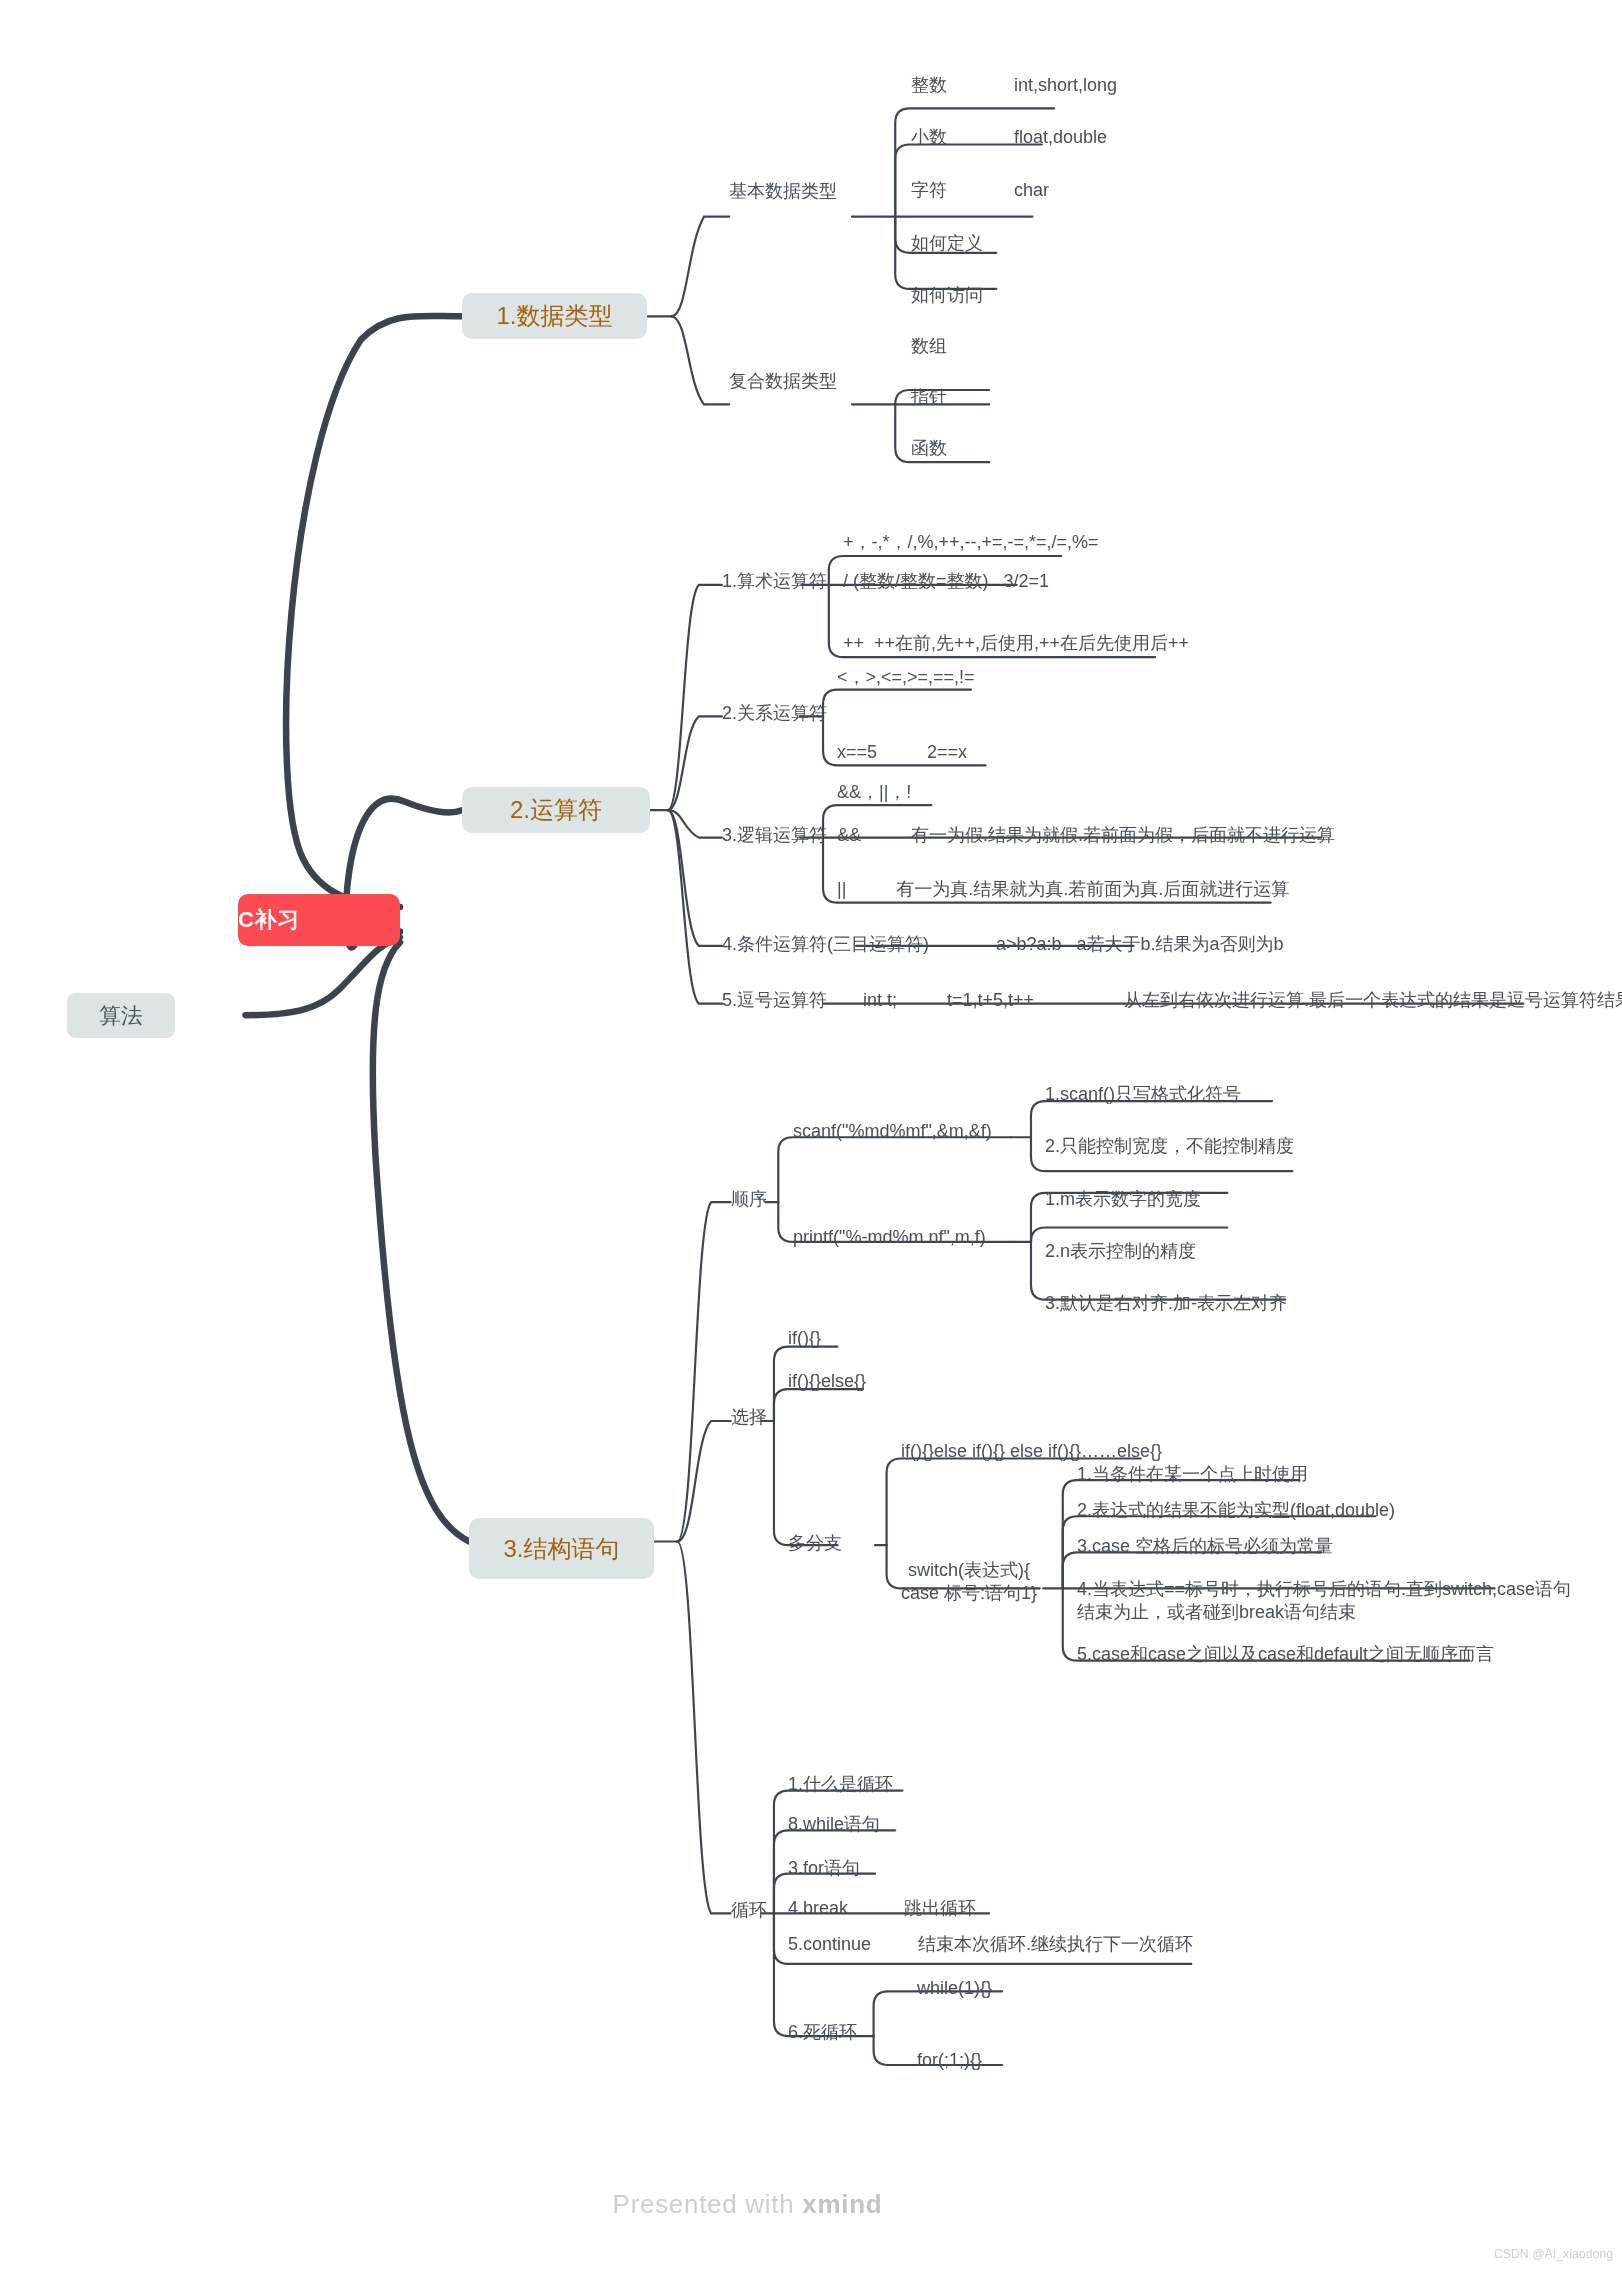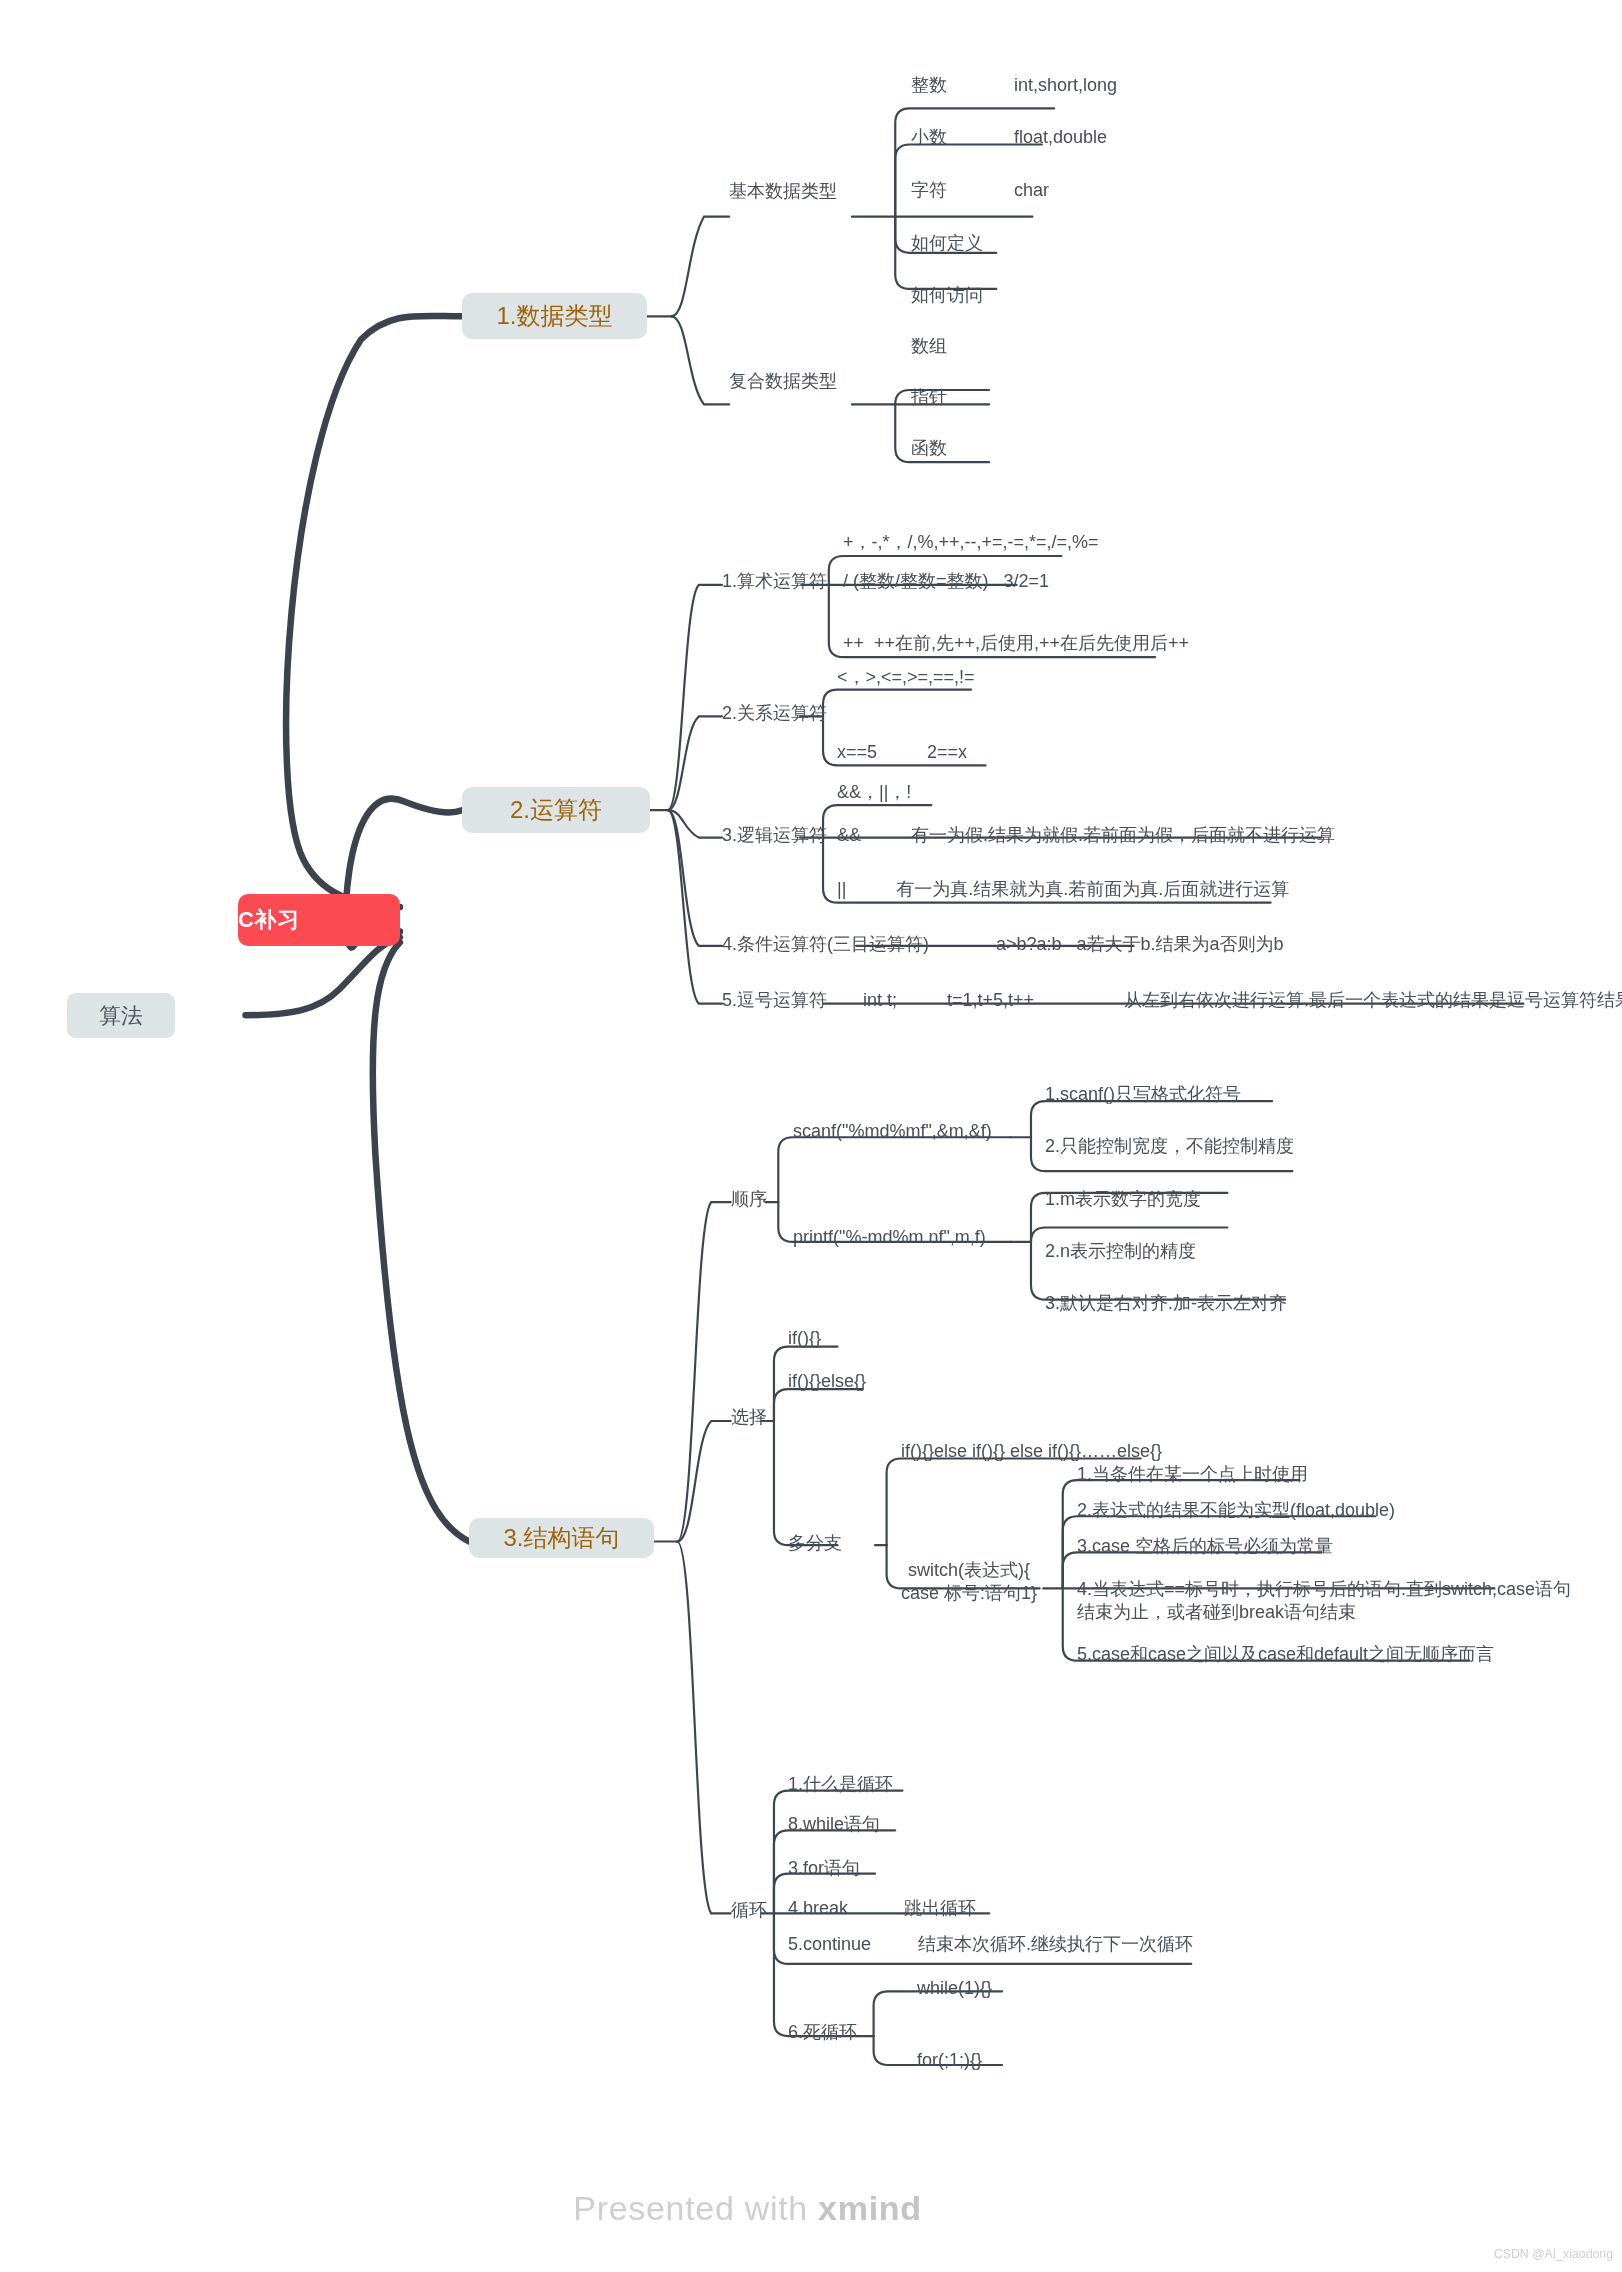--- a/index.html
+++ b/index.html
@@ -15,21 +15,21 @@
            font-size:24px;white-space:nowrap;}
   .rootnode{position:absolute;background:#fb4a52;border-radius:10px;color:#ffffff;
             display:flex;align-items:center;
             font-size:22px;font-weight:bold;white-space:nowrap;
             letter-spacing:0.7px;}
   .algnode{position:absolute;background:#dde4e6;border-radius:8.7px;color:#4a525a;
            display:flex;align-items:center;justify-content:center;
            font-size:21.7px;white-space:nowrap;}
 
   #footer{position:absolute;left:0;top:2189px;width:1495px;text-align:center;
-          font-size:34px;color:#cfcfcf;letter-spacing:0.7px;}
+          font-size:26px;color:#cfcfcf;letter-spacing:0.7px;}
   #footer b{color:#c4c4c4;}
   #watermark{position:absolute;right:10px;top:2247px;font-size:12.3px;color:#cfcfcf;}
 </style>
 </head>
 <body>
 
 <svg id="mindmap" viewBox="0 0 2248 3148">
   <g fill="none" stroke="#3c4550" stroke-width="3" stroke-linecap="round">
 
     <g stroke="#3b434f" stroke-width="9">
@@ -140,21 +140,21 @@
 <div class="algnode" style="left:67px;top:993px;width:108px;height:45px;">
   <span>算法</span>
 </div>
 
 <div class="boxnode" style="left:462px;top:293px;width:185px;height:46px;">
   <span>1.数据类型</span>
 </div>
 <div class="boxnode" style="left:462px;top:787px;width:188px;height:46px;">
   <span>2.运算符</span>
 </div>
-<div class="boxnode" style="left:469px;top:1518px;width:185px;height:40px;">
+<div class="boxnode" style="left:469px;top:1518px;width:185px;height:61px;">
   <span>3.结构语句</span>
 </div>
 
 <div class="node topic-plain" style="left:729px;top:180px;"><span>基本数据类型</span></div>
 <div class="node topic-plain" style="left:729px;top:370px;"><span>复合数据类型</span></div>
 
 <div class="node topic-plain" style="left:911px;top:74px;"><span>整数</span></div>
 <div class="node topic-plain" style="left:1014px;top:74px;"><span>int,short,long</span></div>
 
 <div class="node topic-plain" style="left:911px;top:126px;"><span>小数</span></div>

